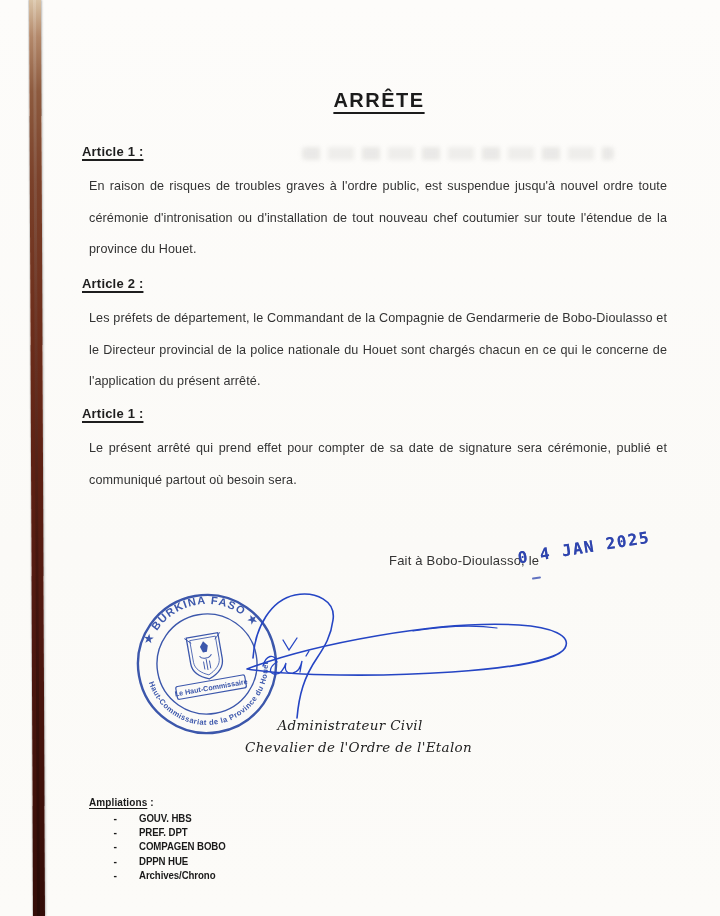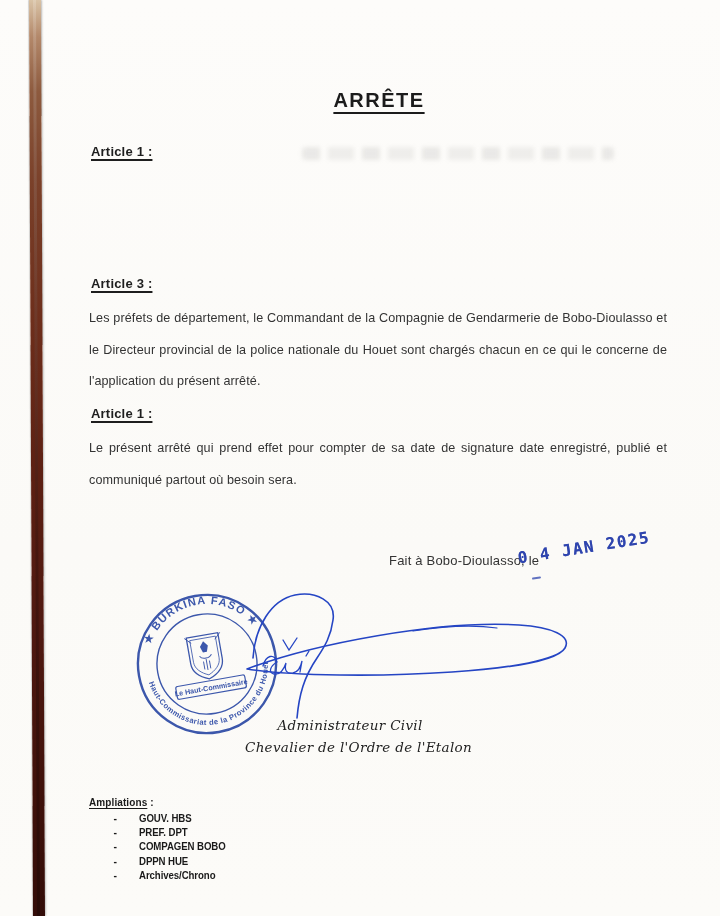--- a/index.html
+++ b/index.html
@@ -28,21 +28,21 @@
   }
   .doc-title{
     position:absolute;left:90px;top:89px;width:578px;
     text-align:center;font-size:20px;font-weight:bold;letter-spacing:1.5px;
     color:#1c1c1c;
   }
   .doc-title span{
     text-decoration:underline;text-decoration-thickness:2.2px;text-underline-offset:5px;
   }
   .art-head{
-    position:absolute;left:91px;
+    position:absolute;left:82px;
     font-size:13px;font-weight:bold;color:#1e1e1e;
     text-decoration:underline;text-decoration-thickness:1.6px;text-underline-offset:3px;
     letter-spacing:.2px;
   }
   .art-body{
     position:absolute;left:89px;width:578px;
     font-size:12.6px;line-height:31.5px;text-align:justify;
     color:#333;letter-spacing:.1px;
   }
   .ghost{
@@ -106,26 +106,27 @@
 
   <div class="binding"></div>
 
   <div class="doc-title">
     <span>ARRÊTE</span>
   </div>
 
   <div class="ghost"></div>
 
   <div class="art-head" style="top:144px">Article 1 :</div>
+  <div class="art-body" style="top:171px">En raison de risques de troubles graves à l'ordre public, est suspendue jusqu'à nouvel ordre toute cérémonie d'intronisation ou d'installation de tout nouveau chef coutumier sur toute l'étendue de la province du Houet.</div>
 
-  <div class="art-head" style="top:276px">Article 3 :</div>
+  <div class="art-head" style="top:276px">Article 2 :</div>
   <div class="art-body" style="top:303px">Les préfets de département, le Commandant de la Compagnie de Gendarmerie de Bobo-Dioulasso et le Directeur provincial de la police nationale du Houet sont chargés chacun en ce qui le concerne de l'application du présent arrêté.</div>
 
   <div class="art-head" style="top:406px">Article 1 :</div>
-  <div class="art-body" style="top:433px">Le présent arrêté qui prend effet pour compter de sa date de signature date enregistré, publié et communiqué partout où besoin sera.</div>
+  <div class="art-body" style="top:433px">Le présent arrêté qui prend effet pour compter de sa date de signature sera cérémonie, publié et communiqué partout où besoin sera.</div>
 
   <div class="dateline">Fait à Bobo-Dioulasso, le</div>
   <div class="date-stamp">0 4 JAN 2025</div>
   <div class="stamp-stray"></div>
 
   <svg class="seal" viewBox="0 0 150 150">
     <circle cx="75" cy="75" r="69" fill="none" stroke="#2e4ba6" stroke-width="2.4"></circle>
     <circle cx="75" cy="75" r="50" fill="none" stroke="#2e4ba6" stroke-width="1.4"></circle>
     <path id="arcTop" d="M 15 75 A 60 60 0 0 1 135 75" fill="none"></path>
     <path id="arcBottom" d="M 14 75 A 61 61 0 0 0 136 75" fill="none"></path>

